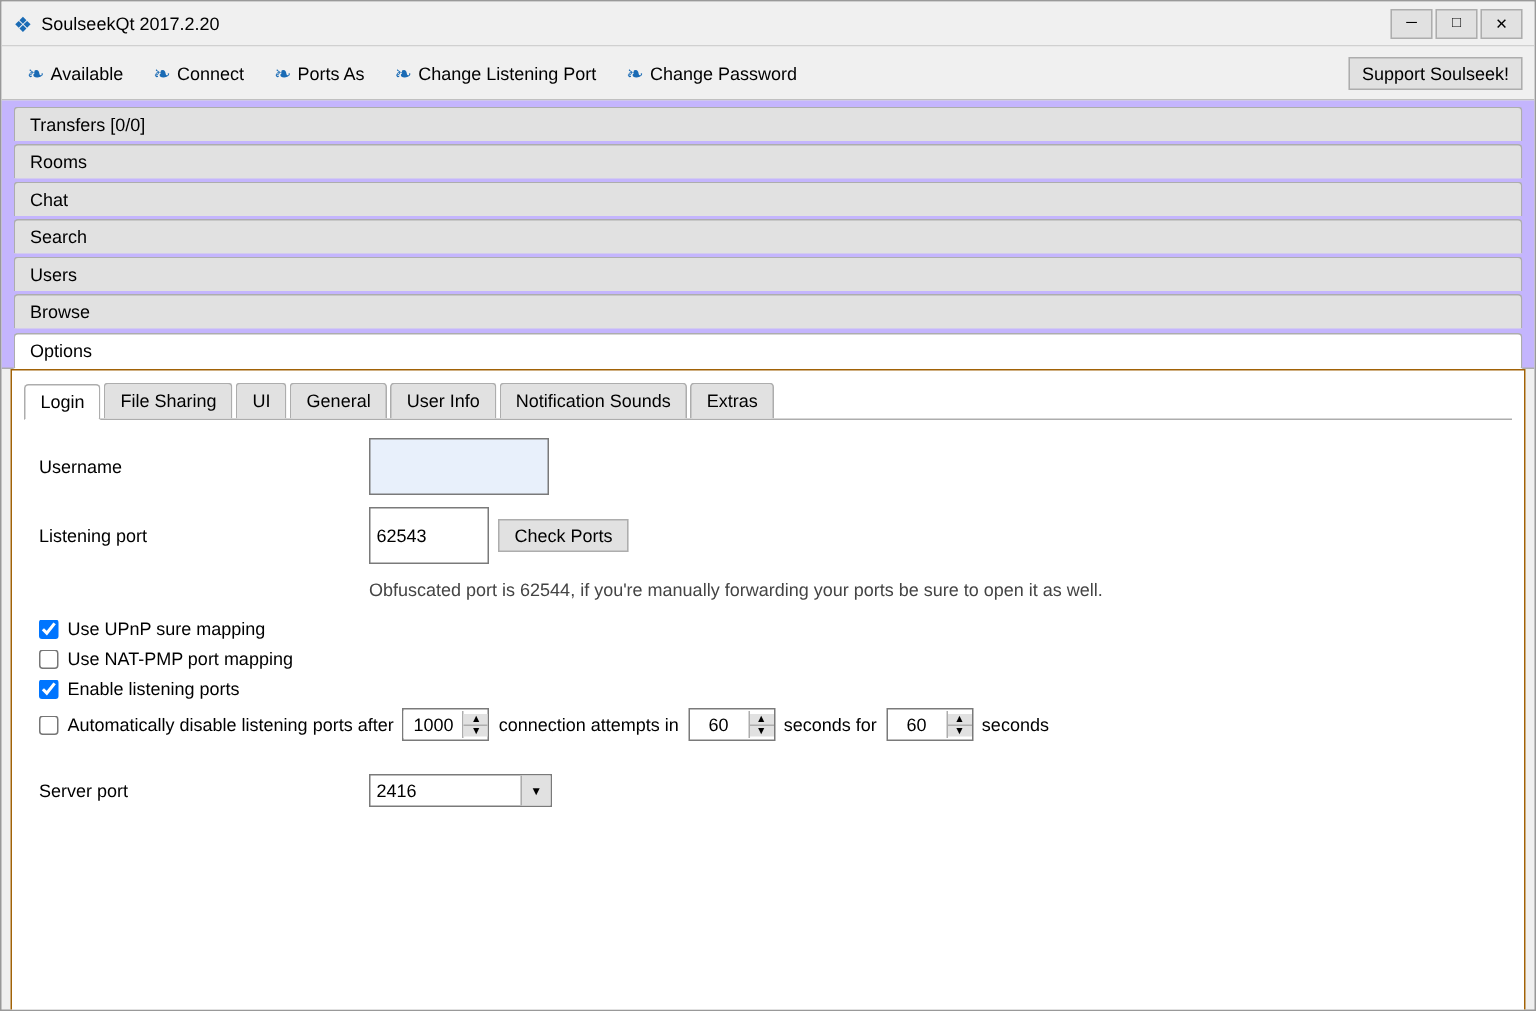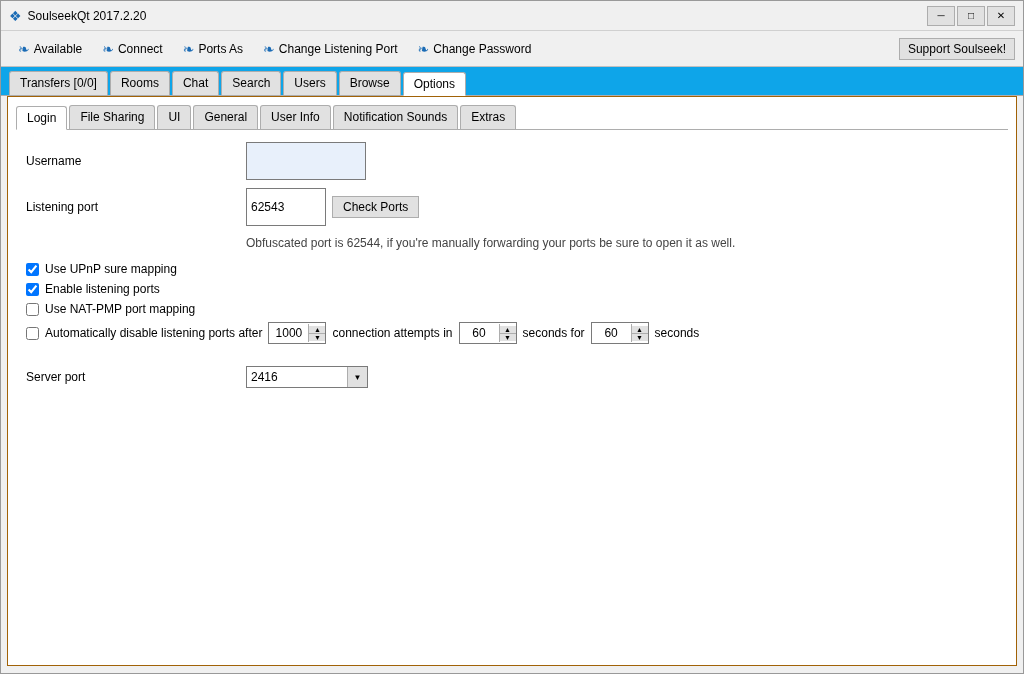--- a/index.html
+++ b/index.html
@@ -79,24 +79,25 @@
       padding: 3px 8px;
       background: #e1e1e1;
       border: 1px solid #adadad;
       cursor: pointer;
       font-size: 12px;
     }
 
     
     .main-tabs {
       display: flex;
-      background: #0ea5e9;
+      background: #c4b5fd;
       border-bottom: 1px solid #adadad;
       padding: 4px 8px 0;
       gap: 2px;
+      flex-direction: column;
     }
     .main-tab {
       padding: 4px 10px;
       background: #e1e1e1;
       border: 1px solid #adadad;
       border-bottom: none;
       cursor: pointer;
       font-size: 12px;
       border-radius: 3px 3px 0 0;
     }
@@ -378,27 +379,27 @@
       </div>
 
       <div class="obfuscated-note">Obfuscated port is 62544, if you're manually forwarding your ports be sure to open it as well.</div>
 
       <div class="checkbox-row">
         <input type="checkbox" id="upnp" checked="" style="">
         <label class="checkbox-label" for="upnp">Use UPnP sure mapping</label>
       </div>
 
       <div class="checkbox-row">
+        <input type="checkbox" id="natpmp" style="">
+        <label class="checkbox-label" for="natpmp">Use NAT-PMP port mapping</label>
+      </div>
+
+      <div class="checkbox-row">
         <input type="checkbox" id="enablelistening" checked="" style="">
         <label class="checkbox-label" for="enablelistening">Enable listening ports</label>
-      </div>
-
-      <div class="checkbox-row">
-        <input type="checkbox" id="natpmp" style="">
-        <label class="checkbox-label" for="natpmp">Use NAT-PMP port mapping</label>
       </div>
 
       <div class="auto-disable-row">
         <input type="checkbox" id="autodisable" style="">
         <label class="checkbox-label" for="autodisable">Automatically disable listening ports after</label>
 
         <div class="spinner-wrapper">
           <input class="spinner-input-field" type="text" value="1000" style="">
           <div class="spinner-arrows">
             <button class="spinner-arrow">▲</button>

